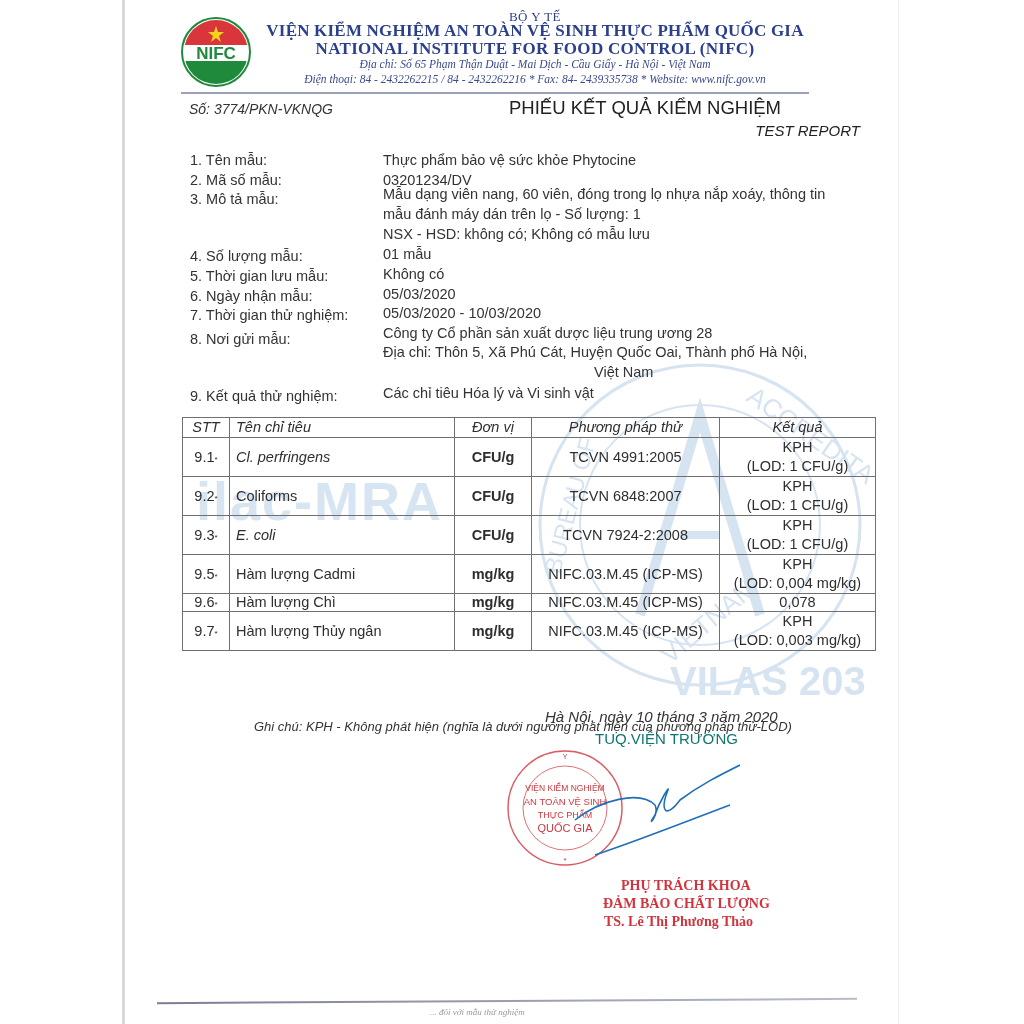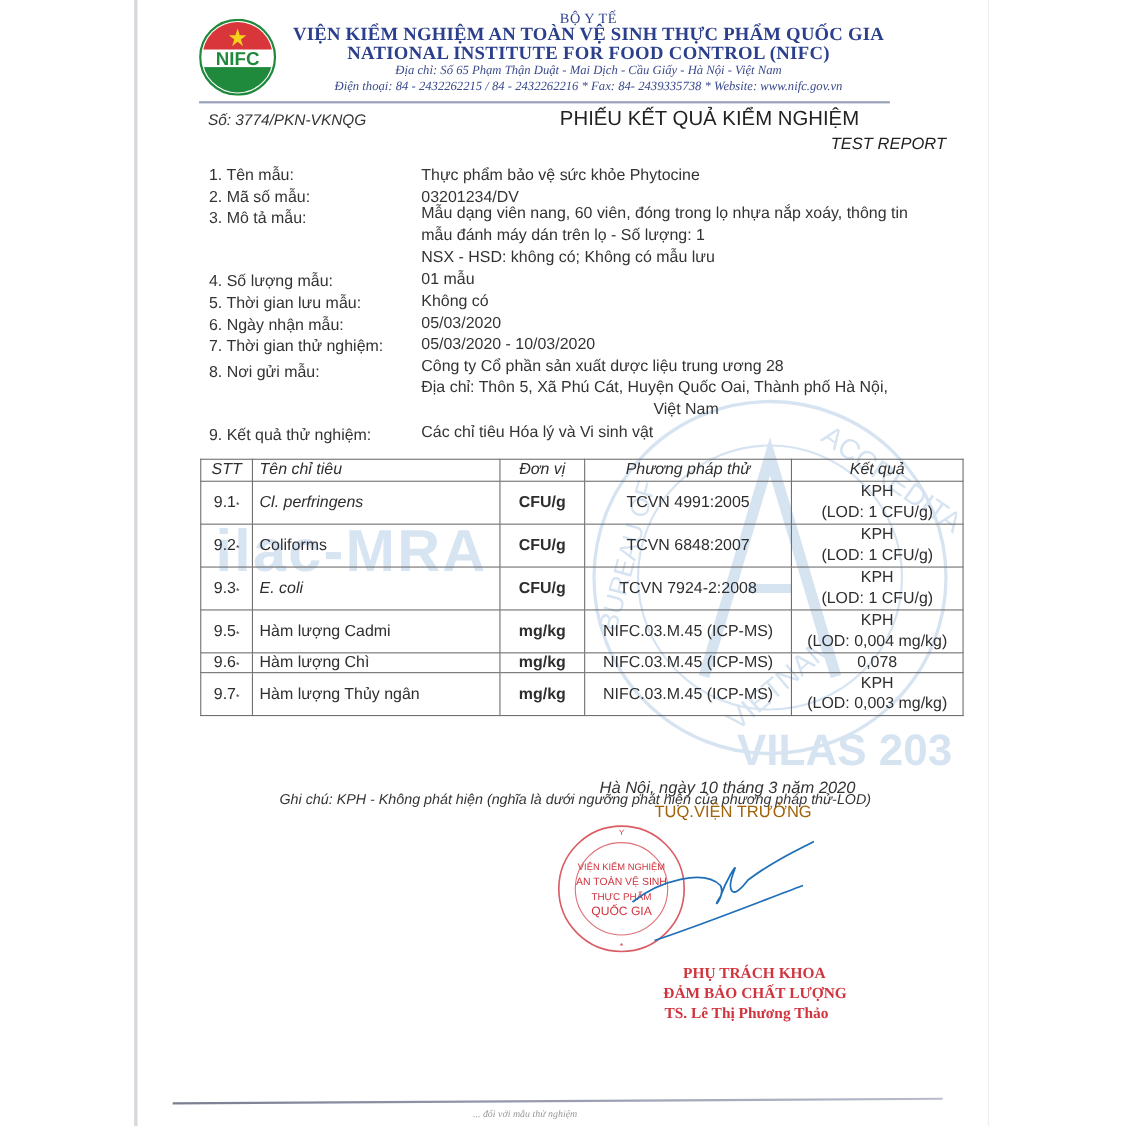--- a/index.html
+++ b/index.html
@@ -44,21 +44,21 @@
   .c-unit { width:64px; text-align:center;font-weight:bold; }
   .c-method { width:175px; text-align:center; }
   .c-result { text-align:center; }
   tr.tall td { height:38px; }
   tr.short td { height:17px; line-height:17px; }
   td.c-stt sup { font-size:8px; vertical-align:top; position:relative; top:2px; }
   .italic { font-style:italic; }
 
   .note { left:254px; top:695px; font-size:13px; font-style:italic; color:#333; white-space:nowrap;margin-top:24px; }
   .place-date { left:545px; top:708px; font-size:15px; font-style:italic; color:#333; }
-  .signer-title { left:595px; top:730px; font-size:15px; color:#a16207; }
+  .signer-title { left:595px; top:730px; font-size:15px; color:#0f766e; }
 
   .stamp { left:505px; top:748px; width:120px; height:120px; }
   .signature { left:560px; top:760px; width:180px; height:100px; }
   .sig-role1, .sig-role2, .sig-name { font-family:"Liberation Serif", serif; font-weight:bold; color:#d0353f; }
   .sig-role1 { left:621px; top:878px; font-size:14px; }
   .sig-role2 { left:603px; top:896px; font-size:14px; }
   .sig-name { left:604px; top:914px; font-size:14px; }
 
   .footer-rule { left:157px; top:1000px; width:700px; height:2px; background:linear-gradient(90deg,#7a7e90,#b8bccb); transform:rotate(-0.35deg); }
   .footer-text { left:430px; top:1007px; font-size:9px; font-style:italic; color:#999; font-family:"Liberation Serif", serif; }

